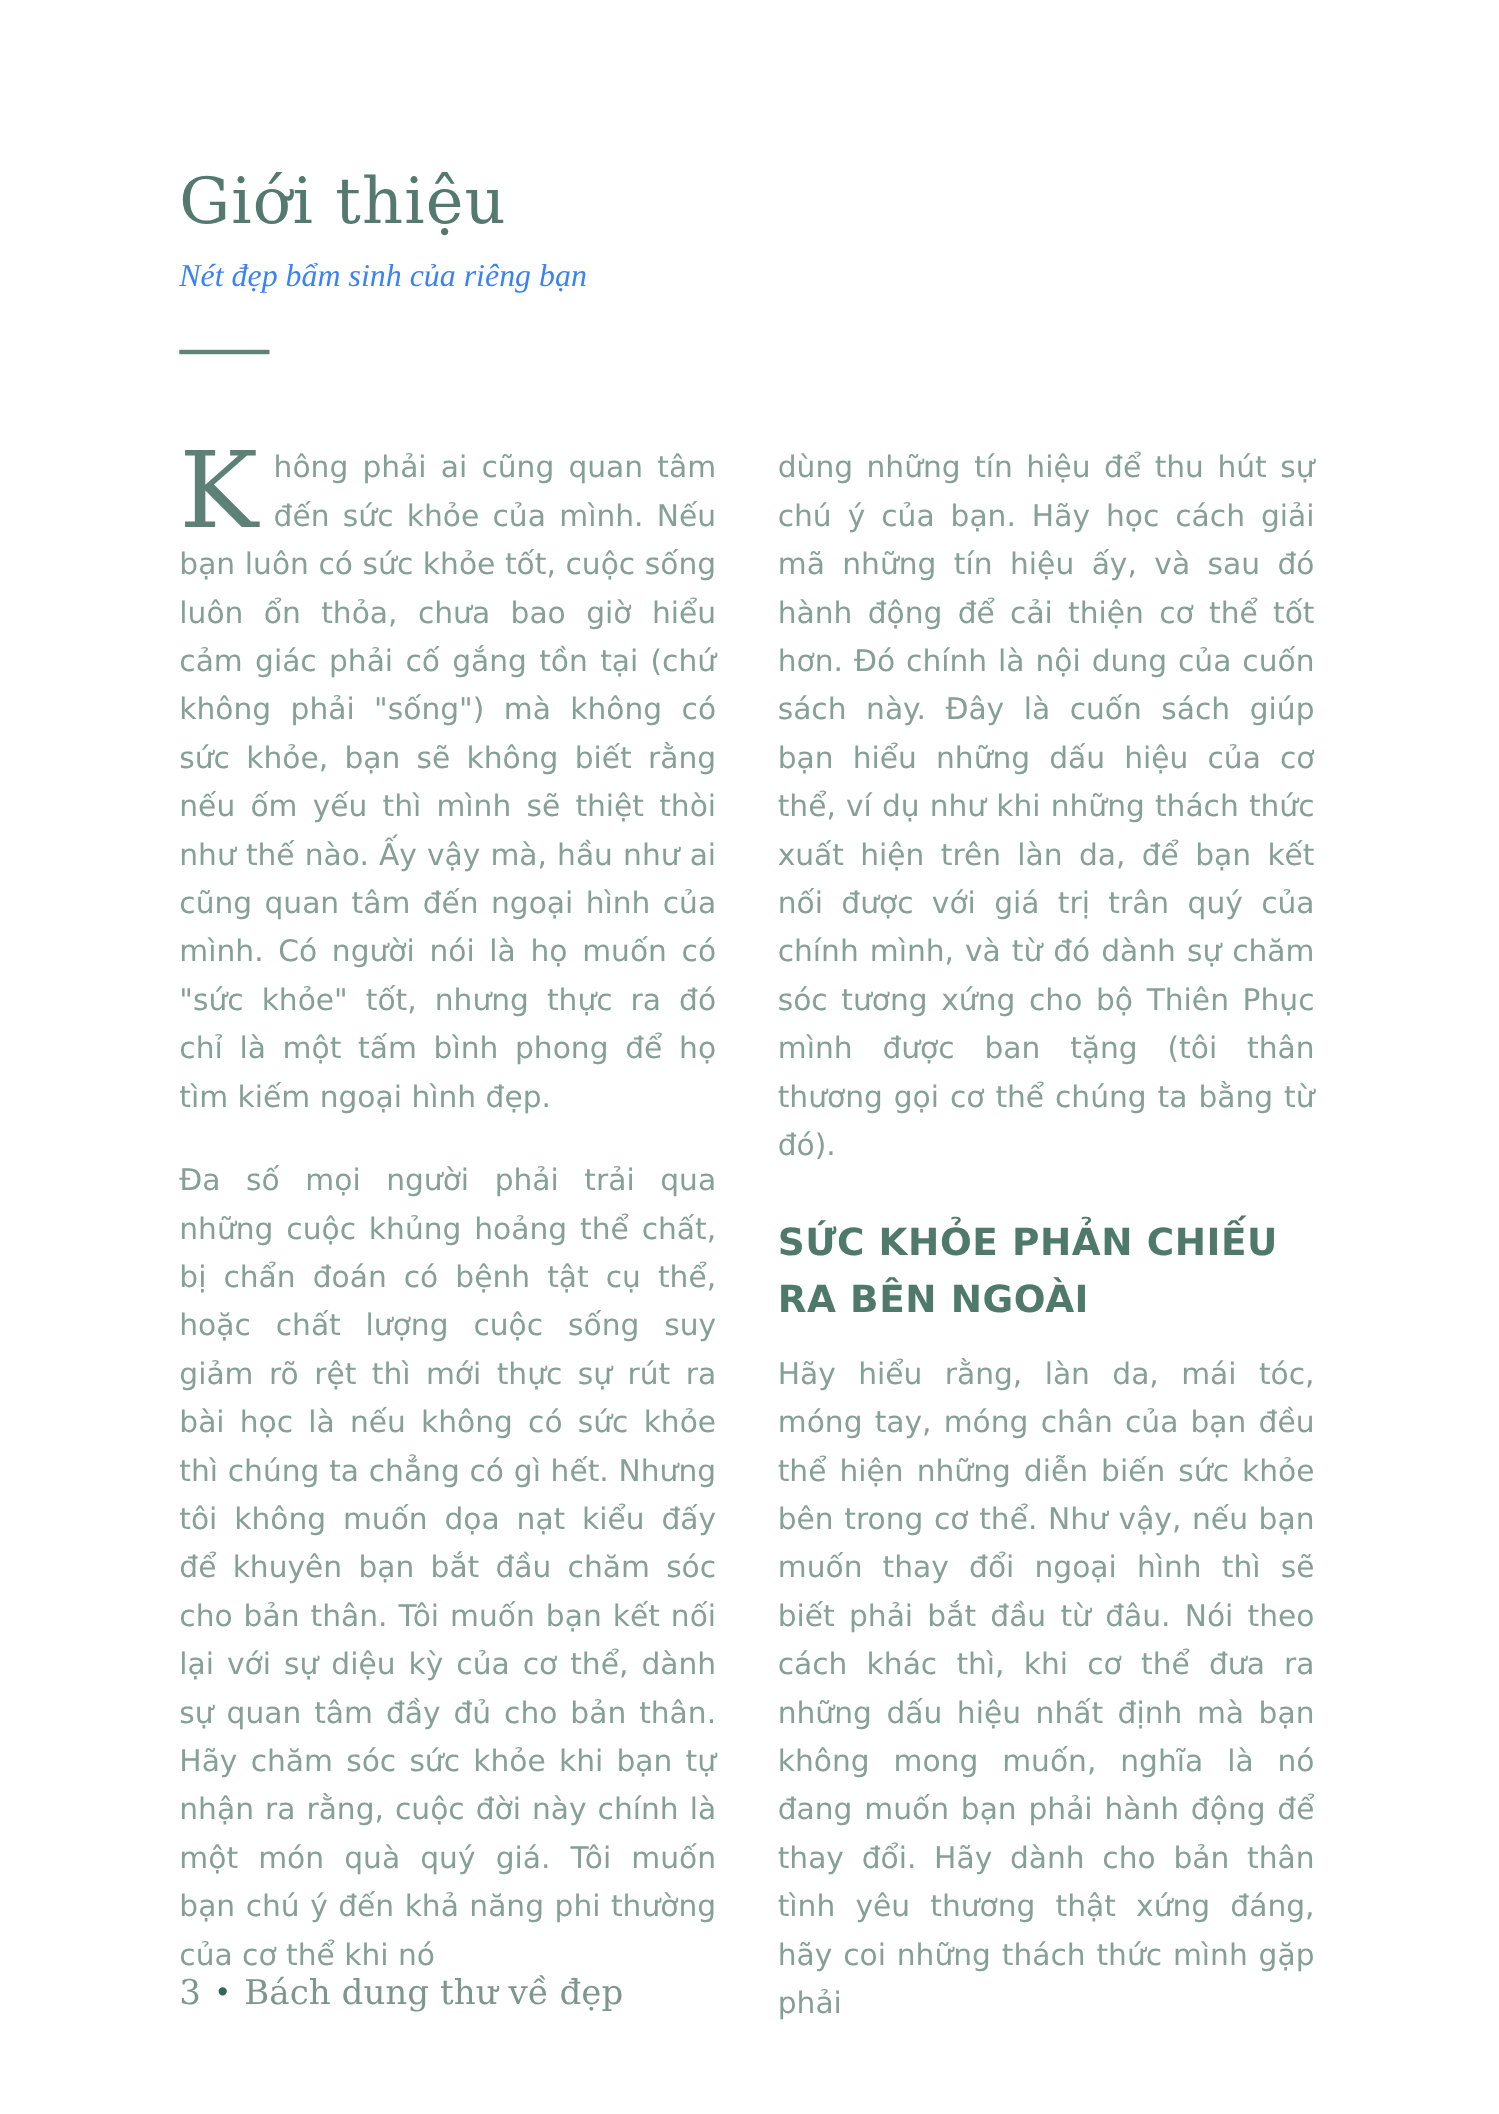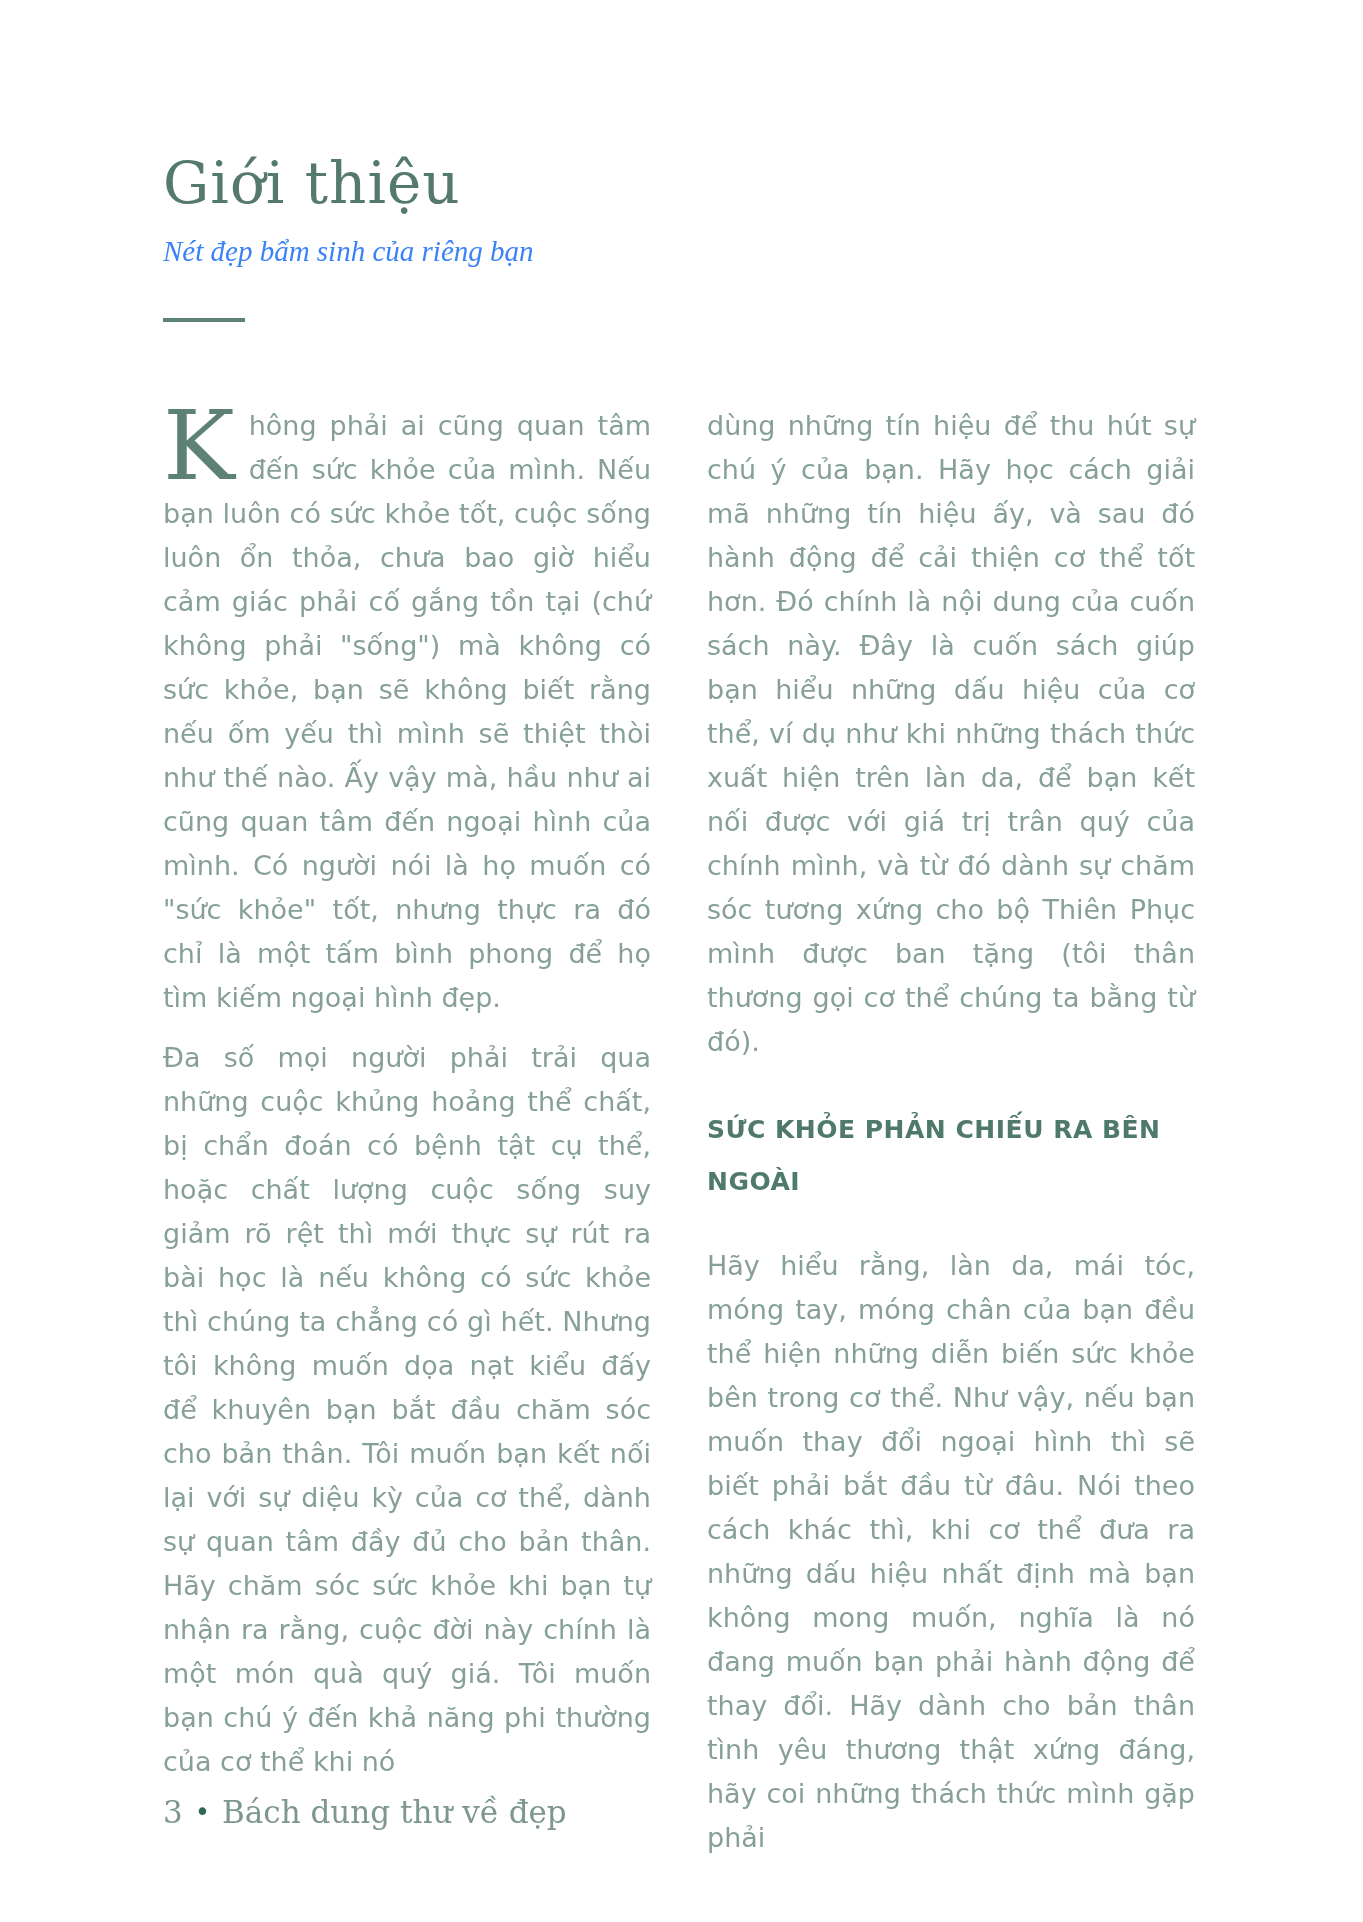--- a/index.html
+++ b/index.html
@@ -56,34 +56,34 @@
     min-width: 0;
   }
   .para {
     margin: 0;
     font-size: 27px;
     line-height: 44px;
     color: #86a098;
     text-align: justify;
   }
   .para + .para {
-    margin-top: 16px;
+    margin-top: 32px;
   }
   .dropcap {
     float: left;
     font-family: "DejaVu Serif", "Liberation Serif", serif;
     font-weight: 400;
     font-size: 96px;
     line-height: 76px;
     color: #5d8177;
     margin: 4px 14px 0 0;
   }
   .section-heading {
-    margin: 40px 0 36px 0;
-    font-size: 25px;
+    margin: 40px 0 20px 0;
+    font-size: 34px;
     line-height: 52px;
     font-weight: 700;
     color: #4f7a6b;
     letter-spacing: 0.5px;
   }
   .footer {
     position: absolute;
     left: 163px;
     top: 1792px;
     font-family: "DejaVu Serif", "Liberation Serif", serif;

